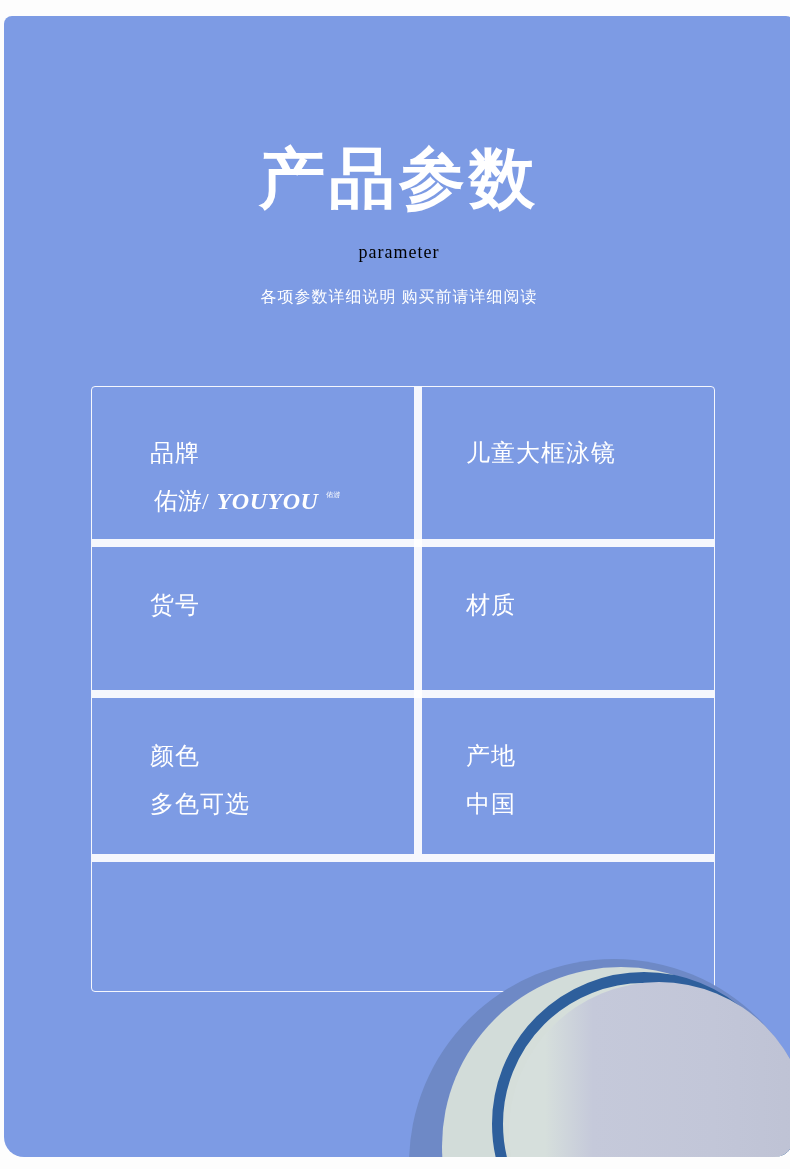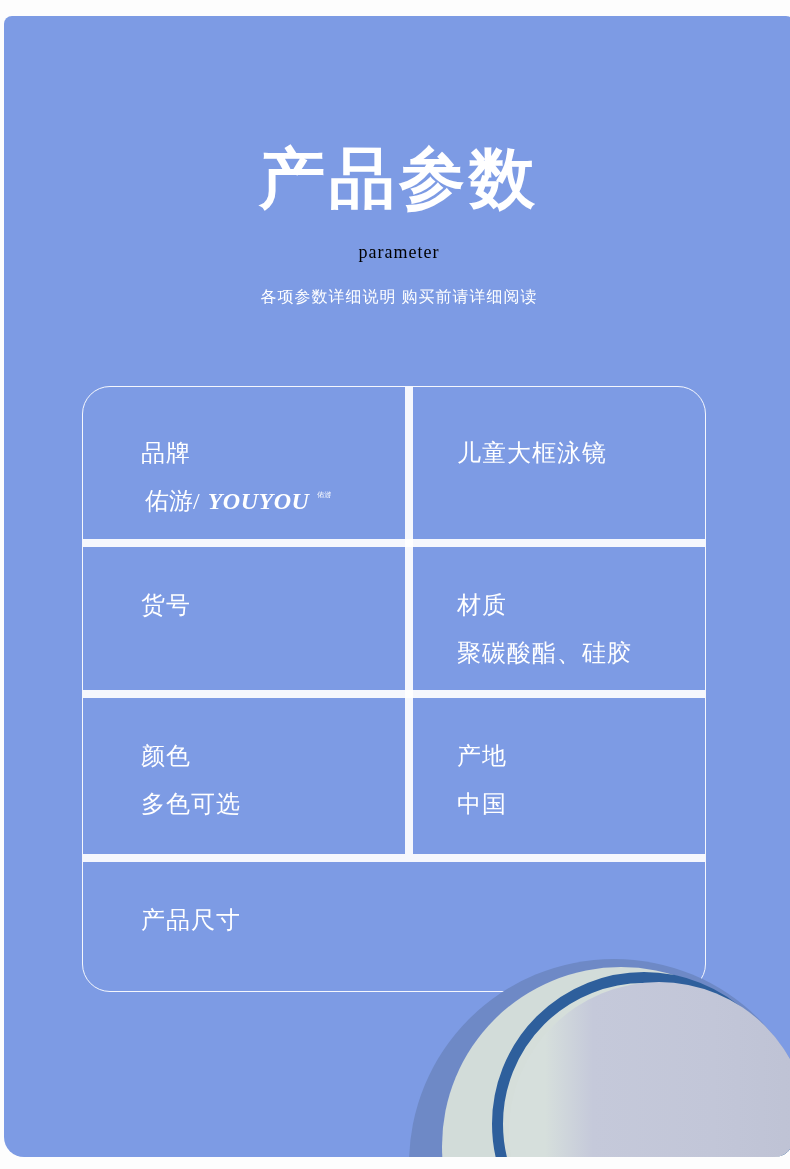--- a/index.html
+++ b/index.html
@@ -28,24 +28,24 @@
     position:absolute; top:222px; left:0; width:100%;
     text-align:center;
     font-size:18px; color:#000000; letter-spacing:1px;
   }
   .note {
     position:absolute; top:267px; left:0; width:100%;
     text-align:center;
     font-size:16px; color:#ffffff; letter-spacing:1px;
   }
   .spec-table {
-    position:absolute; left:78px; top:370px;
+    position:absolute; left:87px; top:370px;
     width:624px; height:606px;
     border:1.5px solid rgba(255,255,255,0.92);
-    border-radius:28px;
+    border-radius:4px;
   }
   .hline { position:absolute; left:0; width:100%; height:1.5px; background:rgba(255,255,255,0.92); }
   .vline { position:absolute; left:322px; top:0; width:1.5px; height:467px; background:rgba(255,255,255,0.92); }
   .cell { position:absolute; color:#ffffff; padding-top:42px; }
   .cell.l { left:0; width:322px; padding-left:54px; }
   .cell.r { left:322px; width:302px; padding-left:48px; }
   .cell .lab, .cell .val { font-size:24px; line-height:40px; letter-spacing:1px; }
   .brand-line { font-size:24px; line-height:40px; white-space:nowrap; }
   .brand-logo {
     font-style:italic; font-weight:700; font-size:24px; letter-spacing:0.5px;
@@ -87,35 +87,33 @@
       <div class="val">儿童大框泳镜</div>
     </div>
 
     <div class="cell l" style="top:152px;height:125px">
       <div class="lab">货号</div>
       <div class="val"></div>
     </div>
 
     <div class="cell r" style="top:152px;height:118px">
       <div class="lab">材质</div>
-      <div class="val">聚碳酸酯、硅胶</div>
     </div>
 
     <div class="cell l" style="top:303px;height:188px">
       <div class="lab">颜色</div>
       <div class="val">多色可选</div>
     </div>
 
     <div class="cell r" style="top:303px;height:196px">
       <div class="lab">产地</div>
       <div class="val">中国</div>
     </div>
 
     <div class="cell l" style="top:467px;height:139px;width:624px">
-      <div class="lab">产品尺寸</div>
     </div>
   </div>
 
   <div>
     <div class="dome-circle dome-halo"></div>
     <div class="dome-circle dome-base"></div>
     <div class="dome-circle dome-ring"></div>
     <div class="dome-circle dome-lens"></div>
   </div>
 

